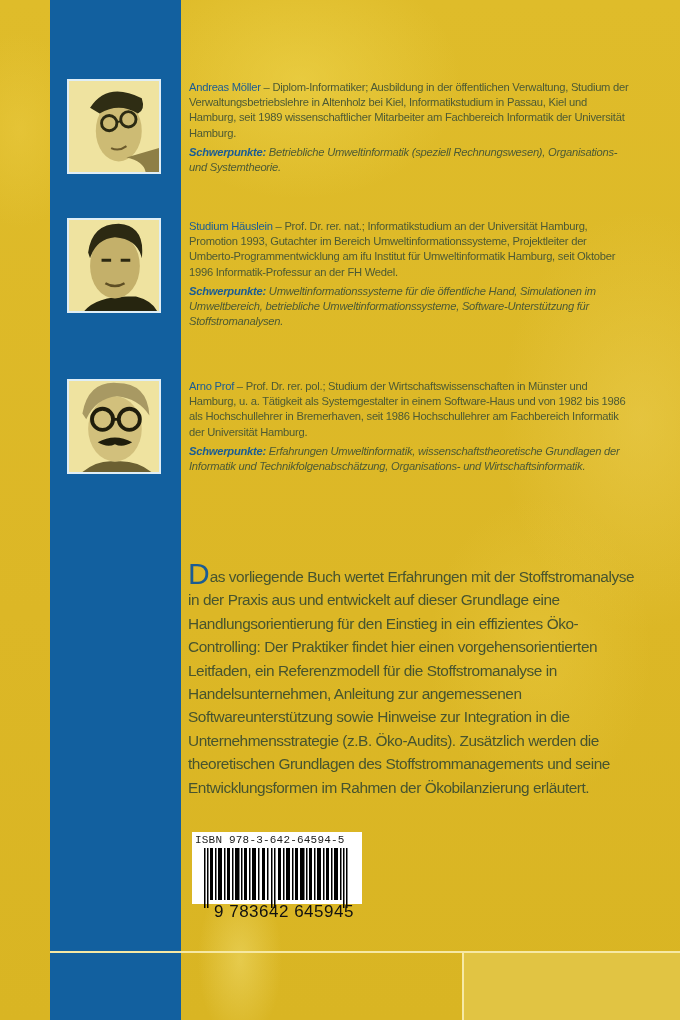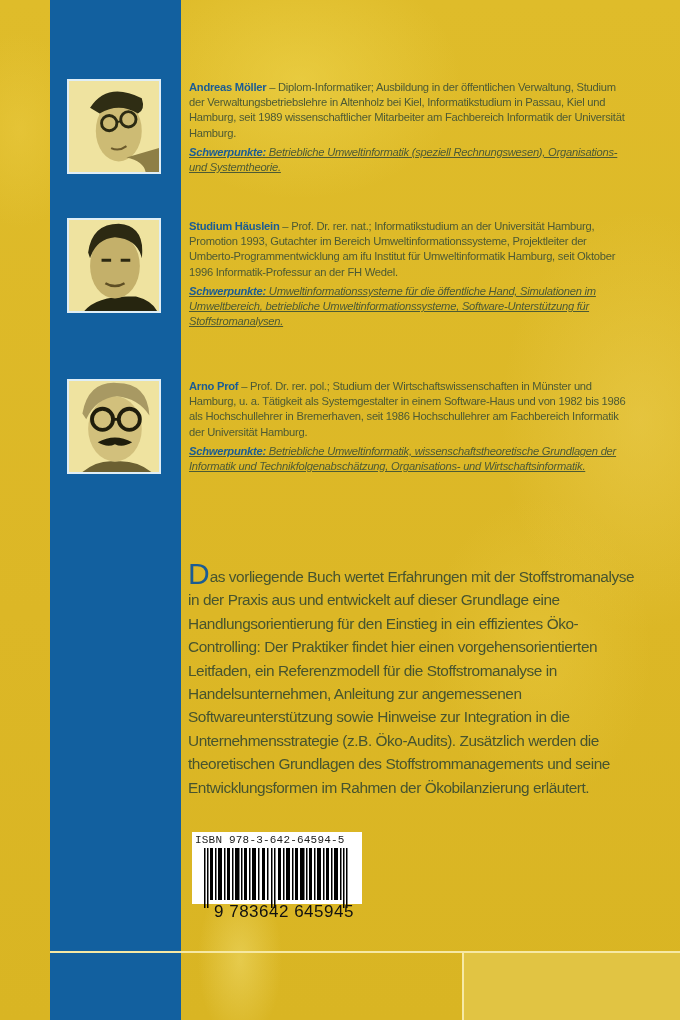--- a/index.html
+++ b/index.html
@@ -42,23 +42,23 @@
     overflow: hidden;
   }
   .photo svg { display: block; width: 100%; height: 100%; }
   .bio {
     position: absolute; left: 189px; width: 440px;
     font-family: "Liberation Sans", sans-serif;
     font-size: 11.2px; line-height: 15.2px;
     color: #4d5a34;
     letter-spacing: -0.25px;
   }
-  .bio .name { color: #1a5c94; font-weight: bold; }
+  .bio .name { color: #1a5c94; font-weight: normal; }
   .bio p { margin-bottom: 4px; }
-  .bio .focus { font-style: italic; color: #4d5a34; text-decoration: underline; }
+  .bio .focus { font-style: italic; color: #4d5a34; }
   .bio .focus-label { color: #1a5c94; font-weight: bold; font-style: italic; }
   .blurb {
     position: absolute; left: 188px; top: 564px; width: 450px;
     font-size: 15.4px; line-height: 23.4px;
     color: #47542f;
     letter-spacing: -0.45px;
   }
   .dropcap {
     color: #1a5c94; font-size: 30px; line-height: 20px;
     vertical-align: -2px; letter-spacing: 0;
@@ -132,21 +132,21 @@
   <p class="focus"><span class="focus-label">Schwerpunkte:</span><span> Betriebliche Umweltinformatik (speziell Rechnungswesen), Organisations- und Systemtheorie.</span></p>
 </div>
 
 <div class="bio" style="top:219px;">
   <p><span class="name">Studium Häuslein</span><span> – Prof. Dr. rer. nat.; Informatikstudium an der Universität Hamburg, Promotion 1993, Gutachter im Bereich Umweltinformationssysteme, Projektleiter der Umberto-Programmentwicklung am ifu Institut für Umweltinformatik Hamburg, seit Oktober 1996 Informatik-Professur an der FH Wedel.</span></p>
   <p class="focus"><span class="focus-label">Schwerpunkte:</span><span> Umweltinformationssysteme für die öffentliche Hand, Simulationen im Umweltbereich, betriebliche Umweltinformationssysteme, Software-Unterstützung für Stoffstromanalysen.</span></p>
 </div>
 
 <div class="bio" style="top:379px;">
   <p><span class="name">Arno Prof</span><span> – Prof. Dr. rer. pol.; Studium der Wirtschaftswissenschaften in Münster und Hamburg, u. a. Tätigkeit als Systemgestalter in einem Software-Haus und von 1982 bis 1986 als Hochschullehrer in Bremerhaven, seit 1986 Hochschullehrer am Fachbereich Informatik der Universität Hamburg.</span></p>
-  <p class="focus"><span class="focus-label">Schwerpunkte:</span><span> Betriebliche Umweltinformatik, wissenschaftstheoretische Grundlagen der Informatik und Technikfolgenabschätzung, Organisations- und Wirtschaftsinformatik.</span></p>
+  <p class="focus"><span class="focus-label">Schwerpunkte:</span><span> Erfahrungen Umweltinformatik, wissenschaftstheoretische Grundlagen der Informatik und Technikfolgenabschätzung, Organisations- und Wirtschaftsinformatik.</span></p>
 </div>
 
 <div class="blurb">
   <span class="dropcap">D</span><span>as vorliegende Buch wertet Erfahrungen mit der Stoffstromanalyse in der Praxis aus und entwickelt auf dieser Grundlage eine Handlungsorientierung für den Einstieg in ein effizientes Öko-Controlling: Der Praktiker findet hier einen vorgehensorientierten Leitfaden, ein Referenzmodell für die Stoffstromanalyse in Handelsunternehmen, Anleitung zur angemessenen Softwareunterstützung sowie Hinweise zur Integration in die Unternehmensstrategie (z.B. Öko-Audits). Zusätzlich werden die theoretischen Grundlagen des Stoffstrommanagements und seine Entwicklungsformen im Rahmen der Ökobilanzierung erläutert.</span>
 </div>
 
 <div class="barcode">
   <div class="isbn-text">ISBN 978-3-642-64594-5</div>
   <svg class="bars" viewBox="0 0 150 60" preserveAspectRatio="none">
     <g fill="#000">

